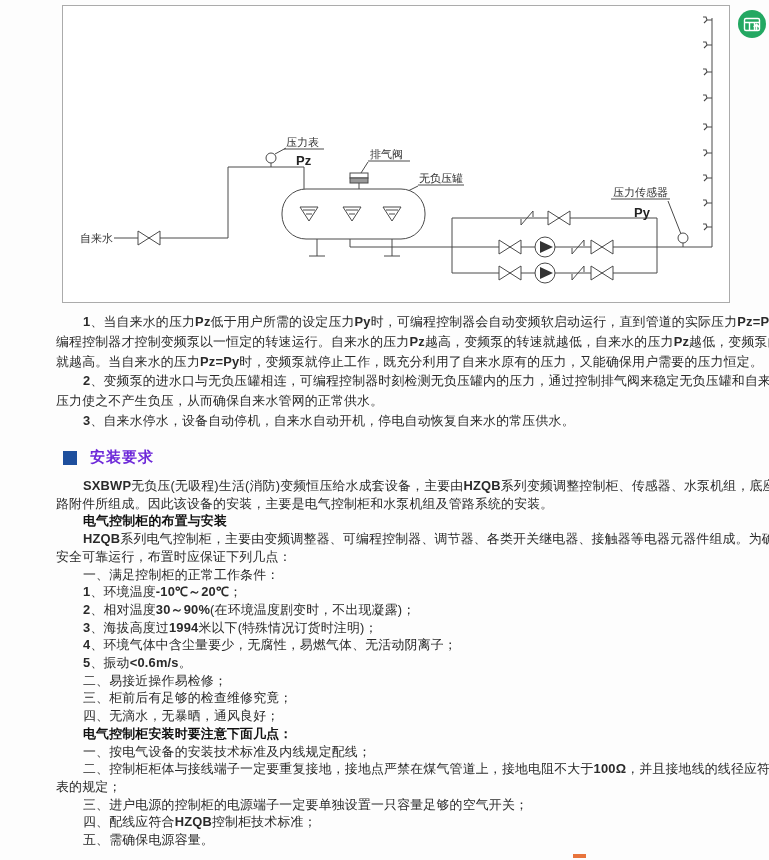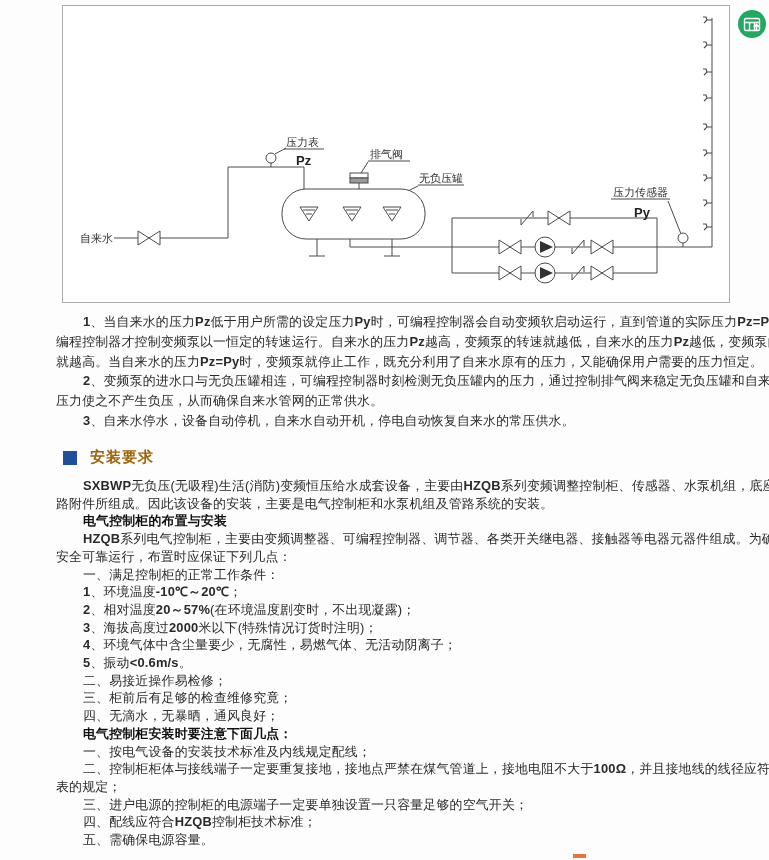--- a/index.html
+++ b/index.html
@@ -8,21 +8,21 @@
     background:#fdfdfd;color:#2a2a2a;
     font-family:"Liberation Sans",sans-serif;
   }
   
   #diagram{position:absolute;left:62px;top:5px;}
   #diagram text{font-size:11px;fill:#333;font-family:"Liberation Sans",sans-serif;}
   #diagram text.big{font-size:13px;font-weight:bold;fill:#222;}
   .art{stroke:#4a4a4a;stroke-width:1;fill:none;}
   
   #sec-header{position:absolute;left:63px;top:448px;display:flex;align-items:center;gap:13px;}
-  #sec-header .title{font-size:15px;font-weight:bold;color:#a16207;letter-spacing:1px;}
+  #sec-header .title{font-size:15px;font-weight:bold;color:#6d28d9;letter-spacing:1px;}
   
   .tblock{position:absolute;left:56px;letter-spacing:0.2px;}
   #blockA{top:312px;font-size:12.9px;line-height:19.8px;}
   #blockB{top:477px;font-size:12.9px;line-height:17.7px;}
   .tline{white-space:nowrap;}
   .tline.ind{padding-left:27px;}
   .tline.bold{font-weight:bold;color:#111;}
   .tline b{font-weight:bold;}
   
   #capture-btn{position:absolute;left:736px;top:8px;width:32px;height:32px;cursor:pointer;}
@@ -147,22 +147,22 @@
     <div class="tline ind"><b>3</b>、自来水停水，设备自动停机，自来水自动开机，停电自动恢复自来水的常压供水。</div>
   </div>
 <div id="blockB" class="tblock">
     <div class="tline ind"><b>SXBWP</b>无负压(无吸程)生活(消防)变频恒压给水成套设备，主要由<b>HZQB</b>系列变频调整控制柜、传感器、水泵机组，底座及管</div>
     <div class="tline">路附件所组成。因此该设备的安装，主要是电气控制柜和水泵机组及管路系统的安装。</div>
     <div class="tline ind bold">电气控制柜的布置与安装</div>
     <div class="tline ind"><b>HZQB</b>系列电气控制柜，主要由变频调整器、可编程控制器、调节器、各类开关继电器、接触器等电器元器件组成。为确保其</div>
     <div class="tline">安全可靠运行，布置时应保证下列几点：</div>
     <div class="tline ind">一、满足控制柜的正常工作条件：</div>
     <div class="tline ind"><b>1</b>、环境温度<b>-10℃～20℃</b>；</div>
-    <div class="tline ind"><b>2</b>、相对温度<b>20～57%</b>(在环境温度剧变时，不出现凝露)；</div>
-    <div class="tline ind"><b>3</b>、海拔高度过<b>2000</b>米以下(特殊情况订货时注明)；</div>
+    <div class="tline ind"><b>2</b>、相对温度<b>30～90%</b>(在环境温度剧变时，不出现凝露)；</div>
+    <div class="tline ind"><b>3</b>、海拔高度过<b>1994</b>米以下(特殊情况订货时注明)；</div>
     <div class="tline ind"><b>4</b>、环境气体中含尘量要少，无腐性，易燃气体、无活动阴离子；</div>
     <div class="tline ind"><b>5</b>、振动<b>&lt;0.6m/s</b>。</div>
     <div class="tline ind">二、易接近操作易检修；</div>
     <div class="tline ind">三、柜前后有足够的检查维修究竟；</div>
     <div class="tline ind">四、无滴水，无暴晒，通风良好；</div>
     <div class="tline ind bold">电气控制柜安装时要注意下面几点：</div>
     <div class="tline ind">一、按电气设备的安装技术标准及内线规定配线；</div>
     <div class="tline ind">二、控制柜柜体与接线端子一定要重复接地，接地点严禁在煤气管道上，接地电阻不大于<b>100Ω</b>，并且接地线的线径应符合下</div>
     <div class="tline">表的规定；</div>
     <div class="tline ind">三、进户电源的控制柜的电源端子一定要单独设置一只容量足够的空气开关；</div>

